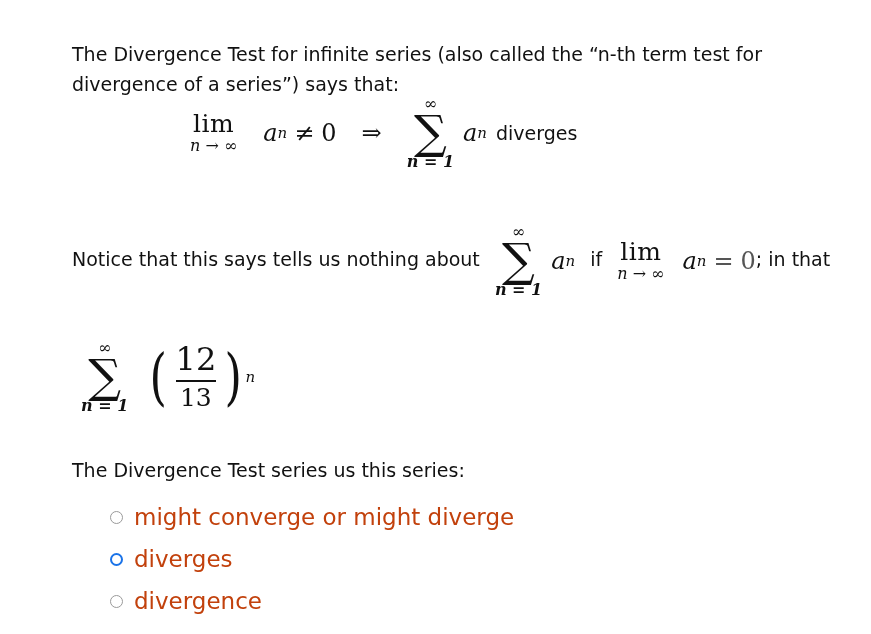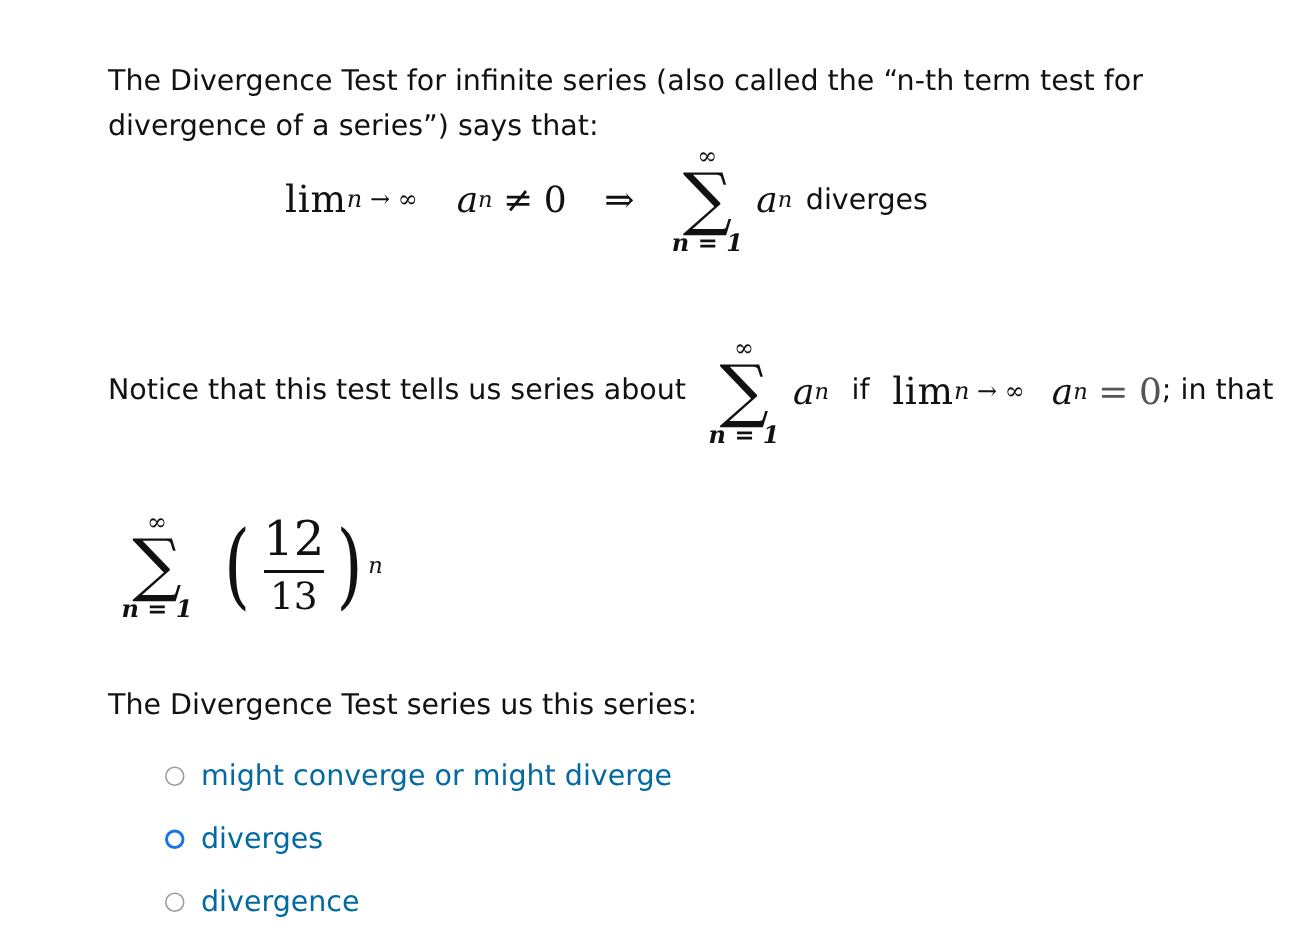--- a/index.html
+++ b/index.html
@@ -83,22 +83,22 @@
     box-sizing: border-box;
     flex: 0 0 auto;
     margin-right: 11px;
   }
   .radio.focused {
     border-color: #1a73e8;
     border-width: 2px;
   }
   .option-label {
     font-family: "DejaVu Sans", sans-serif;
-    font-size: 19px;
-    color: #0369a1;
+    font-size: 23px;
+    color: #c2410c;
     white-space: nowrap;
   }
 
   
   .math {
     font-family: "DejaVu Serif", serif;
     color: #111111;
     white-space: nowrap;
   }
   .mi {           
@@ -129,21 +129,21 @@
   }
   .bigop .lim-below {
     font-size: 16px;
     line-height: 1;
     margin-top: 2px;
     font-weight: bold;
   }
   
   .limop {
     display: inline-flex;
-    flex-direction: row;
+    flex-direction: column;
     align-items: center;
     vertical-align: middle;
     line-height: 1;
   }
   .limop .lim-word {
     font-size: 25px;
     line-height: 1.05;
     letter-spacing: 0.5px;
   }
   .limop .lim-sub {
@@ -262,21 +262,21 @@
     <span class="var-an">a</span>
       <span class="sub">n</span>
 
     <span class="gap-sm"></span>
 
     <span class="txt-after">diverges</span>
   </div>
 
   <div class="prose" id="para-notice">
 
-    <span>Notice that this test tells us series about</span>
+    <span>Notice that this says tells us nothing about</span>
 
     <span class="inline-math-wrap math">
       <span class="gap-sm"></span>
       <span class="bigop">
         <span class="lim-above">∞</span>
         <span class="op-glyph">∑</span>
         <span class="lim-below mi">n = 1</span>
       </span>
       <span class="gap-sm"></span>
       <span class="var-an">a</span>

